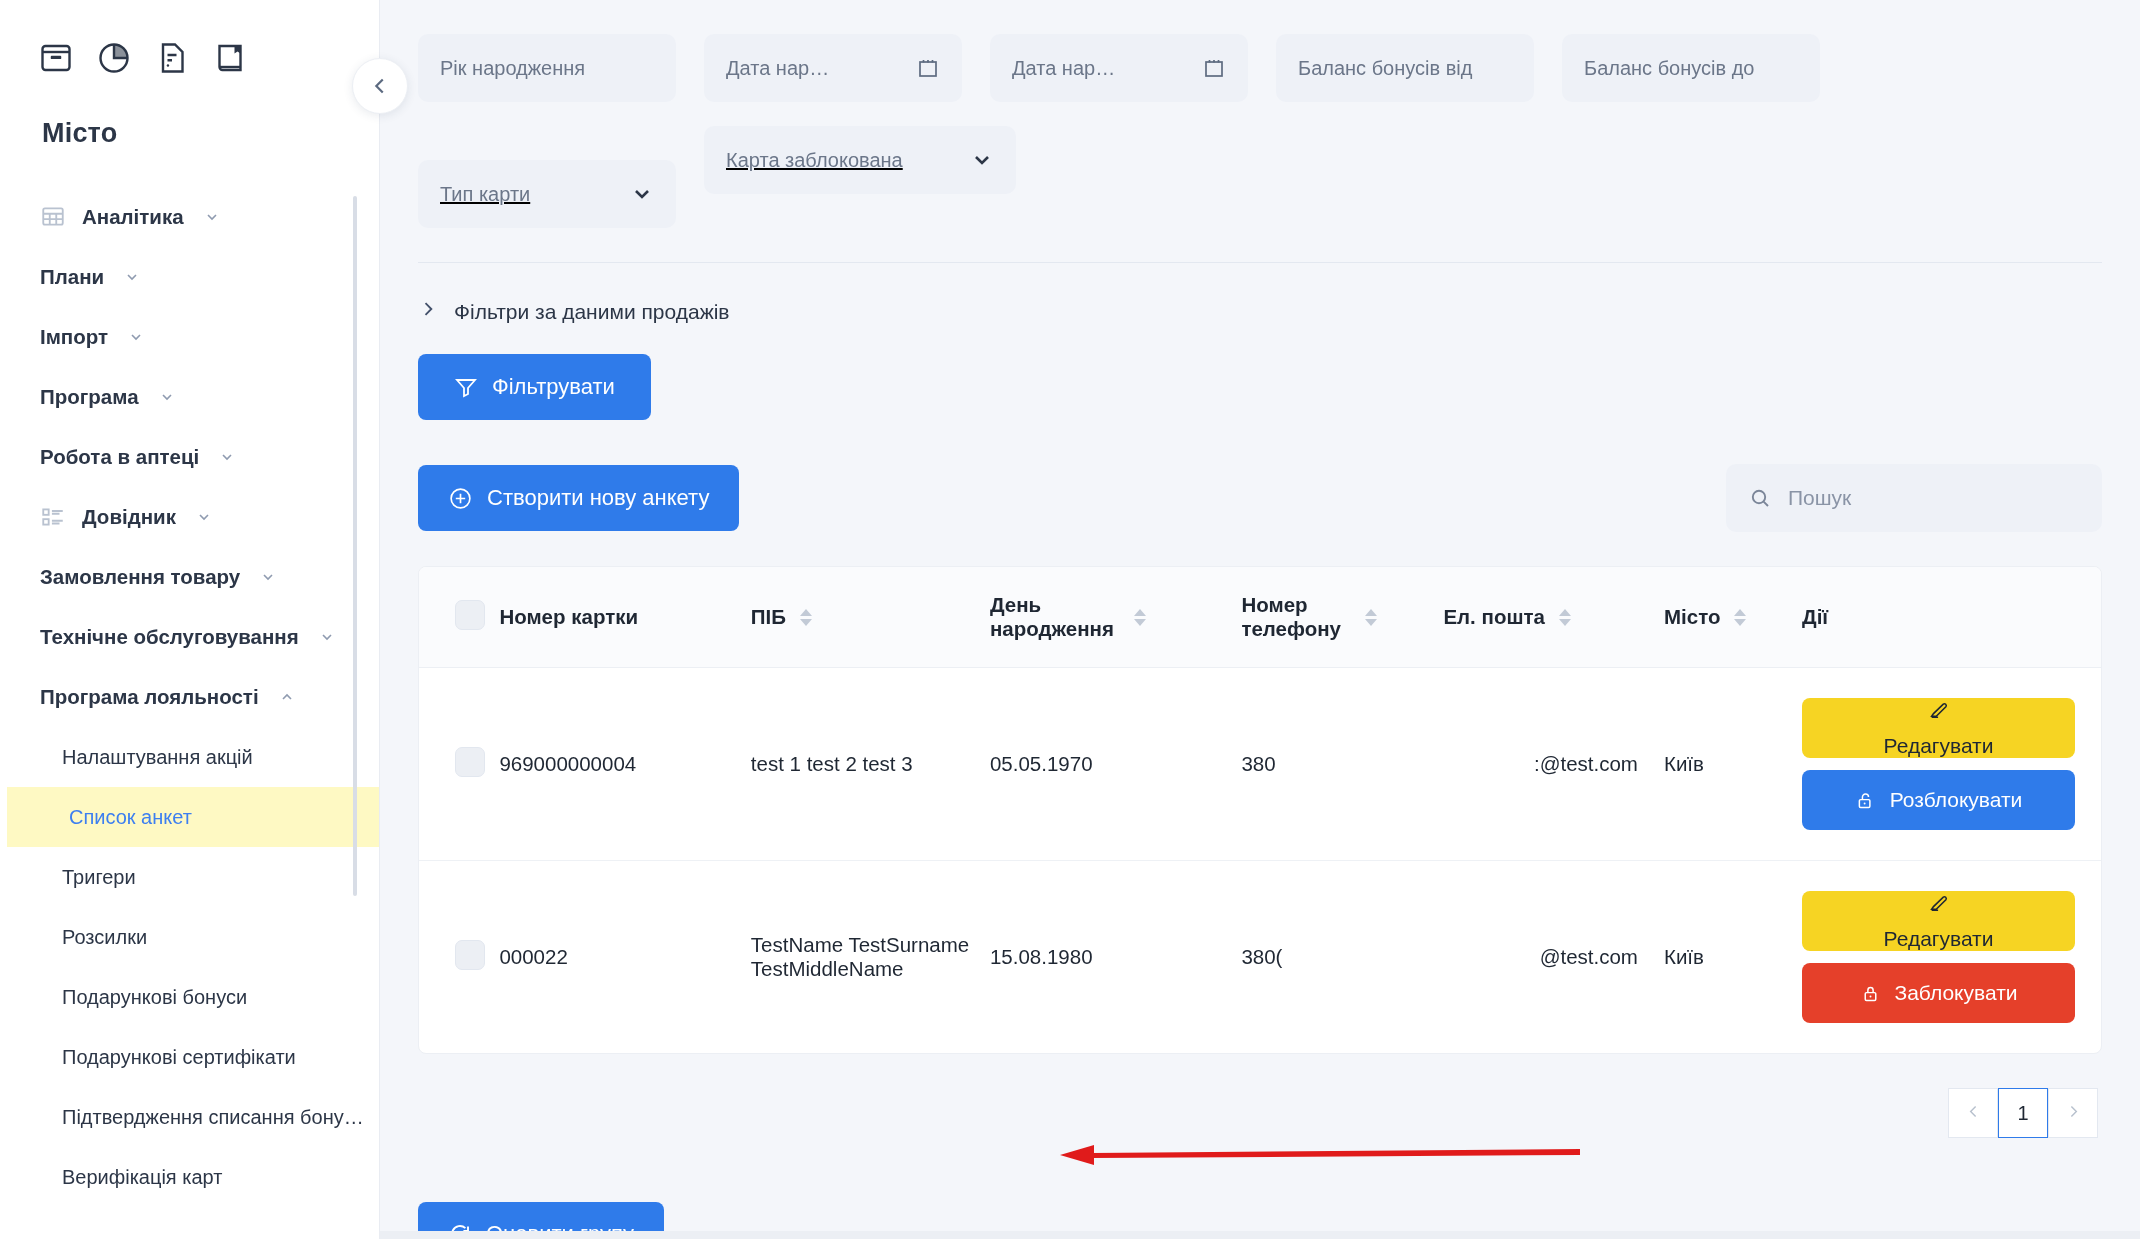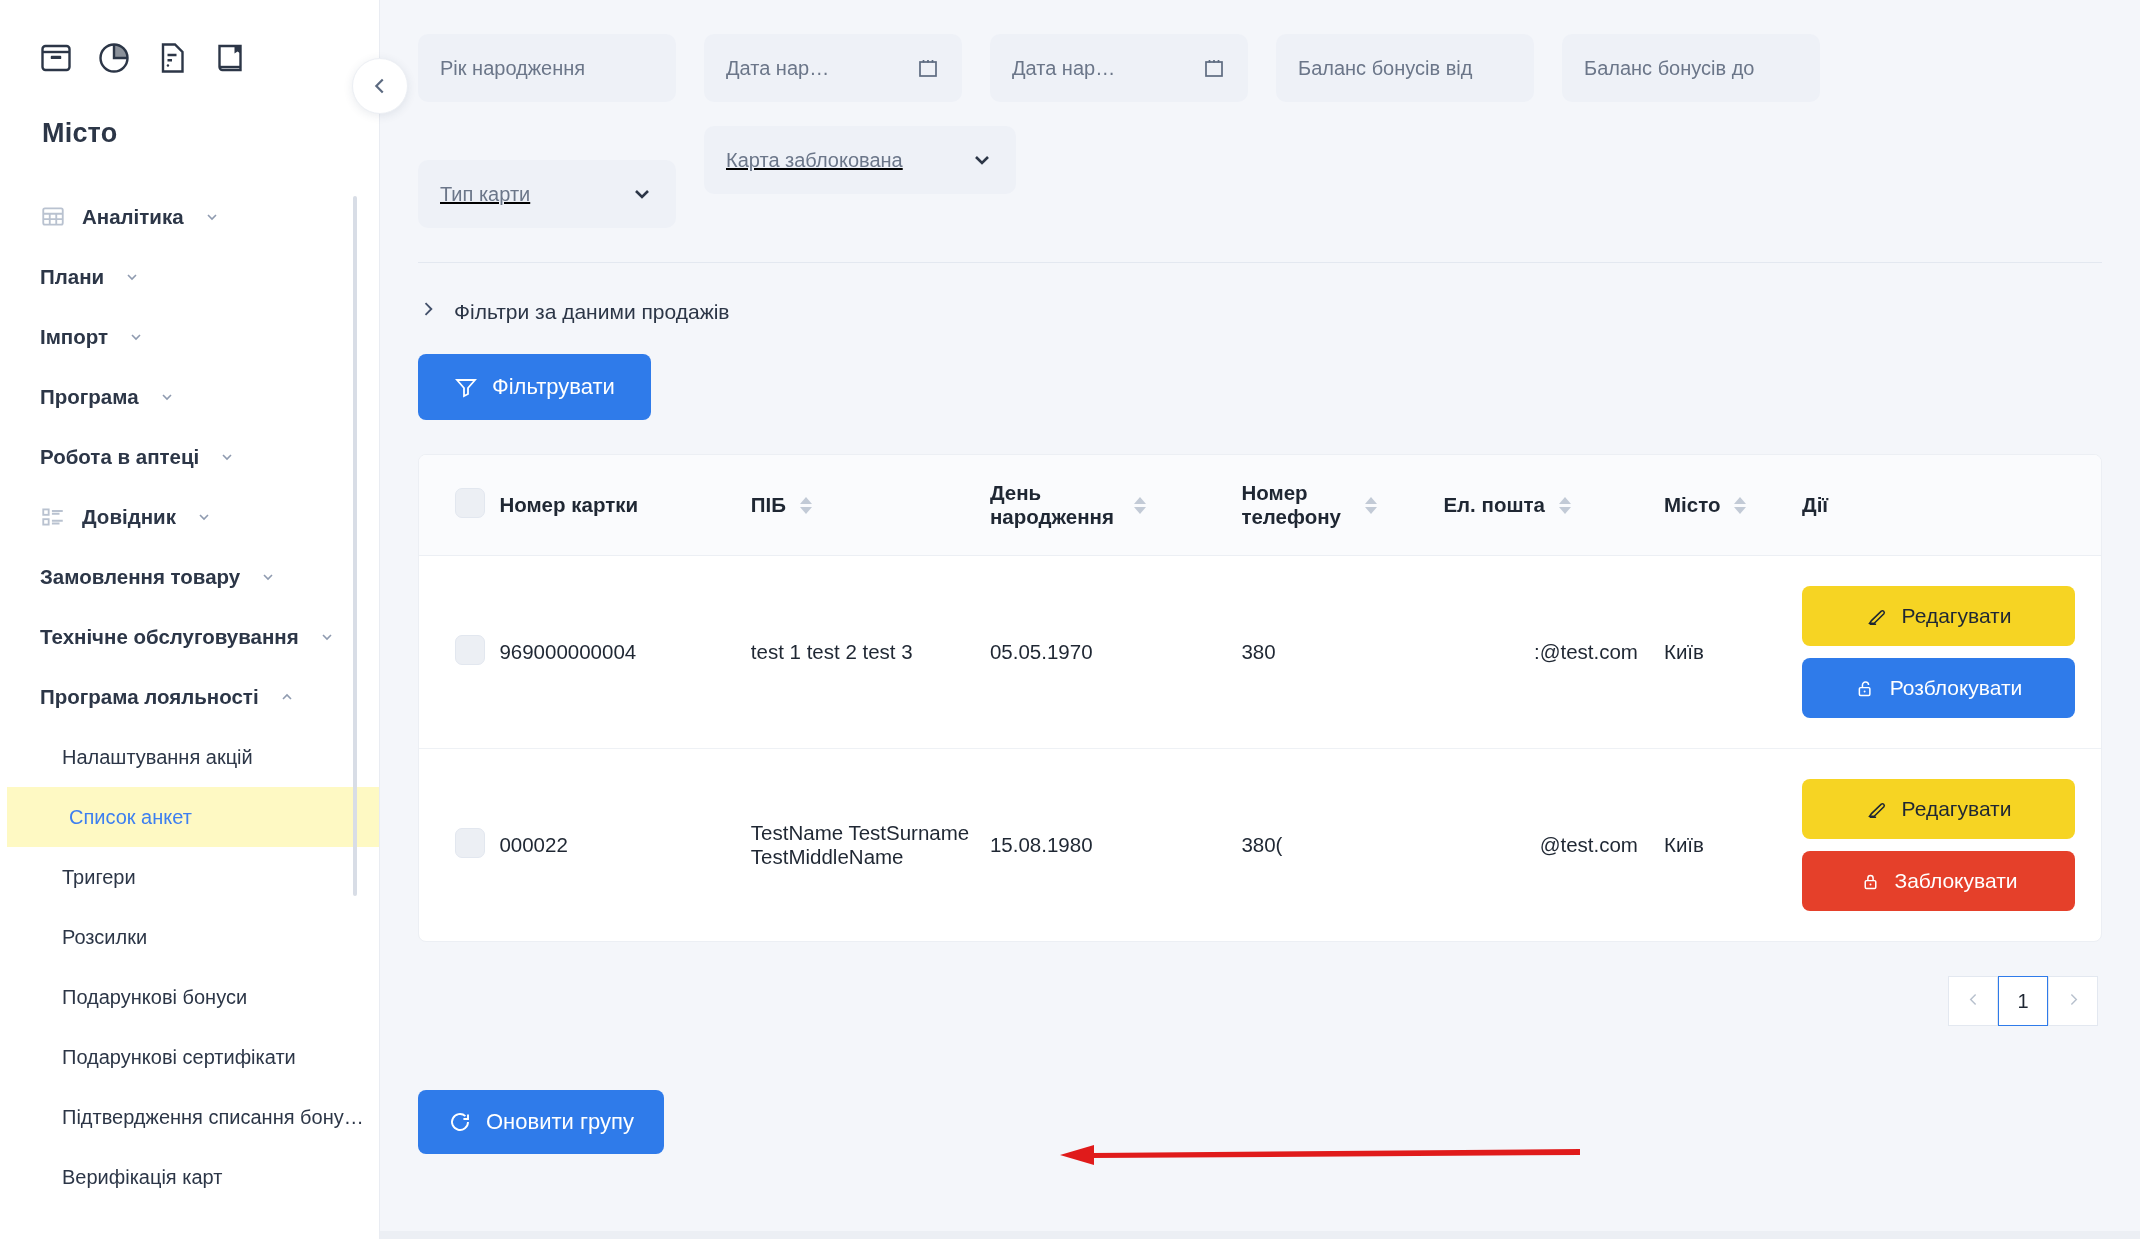--- a/index.html
+++ b/index.html
@@ -154,21 +154,21 @@
   .col-em  { width: 214px; }
   .col-city{ width: 134px; }
   .col-act { width: 290px; padding-right: 30px !important; }
 
   .act-cell { display: flex; flex-direction: column; gap: 12px; align-items: stretch; padding-right: 26px; }
   .act-btn {
     height: 60px; border-radius: 8px; border: none;
     display: flex; align-items: center; justify-content: center; gap: 14px;
     font-size: 21px; cursor: pointer; font-family: "Liberation Sans", sans-serif;
   }
-  .act-edit { background: #f6d423; color: #1f2733; }
+  .act-edit { background: #f6d423; color: #1f2733; flex-direction: column; }
   .act-unlock { background: #2f7bea; color: #ffffff; }
   .act-lock { background: #e5402a; color: #ffffff; }
   .act-btn svg { display: block; }
 
   .pager { display: flex; justify-content: flex-end; gap: 0; margin-top: 34px; padding-right: 4px; }
   .pg {
     width: 50px; height: 50px; background: #fff; border: 1px solid #e3e8f0;
     display: flex; align-items: center; justify-content: center;
     font-size: 20px; color: #b7c0cd; cursor: pointer;
   }
@@ -420,20 +420,41 @@
 
       <button class="btn btn-primary btn-filter">
         <span>
           <svg viewBox="0 0 24 24" width="24" height="24" fill="none" stroke="#fff" stroke-width="1.8">
               <path d="M3 5h18l-7 8v6l-4 2v-8z"></path>
             </svg>
         </span>
         <span>Фільтрувати</span>
       </button>
 
+      <div class="toolbar2">
+        <button class="btn btn-primary btn-create">
+          <span>
+            <svg viewBox="0 0 24 24" width="25" height="25" fill="none" stroke="#fff" stroke-width="1.6">
+                <circle cx="12" cy="12" r="9"></circle>
+                <path d="M12 7.5v9M7.5 12h9"></path>
+              </svg>
+          </span>
+          <span>Створити нову анкету</span>
+        </button>
+
+        <div class="search-box">
+          <span>
+            <svg viewBox="0 0 24 24" fill="none" stroke="currentColor" stroke-width="1.9">
+                <circle cx="11" cy="11" r="6.2"></circle>
+                <path d="M15.6 15.6L20 20"></path>
+              </svg>
+          </span>
+          <span>Пошук</span>
+        </div>
+      </div>
 
       
       <div class="table-card">
         <table>
           <thead>
             <tr>
               <th class="col-cb">
                 <span class="cb"></span>
               </th>
               <th class="col-num">

